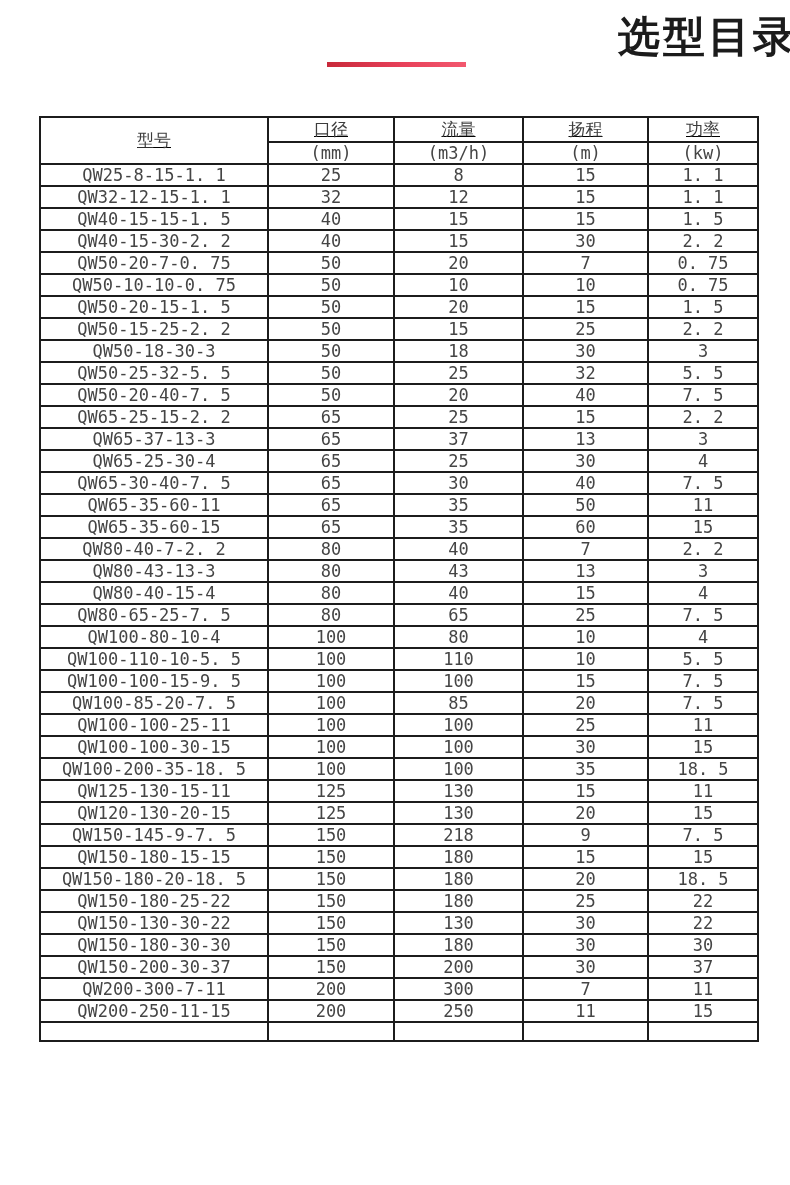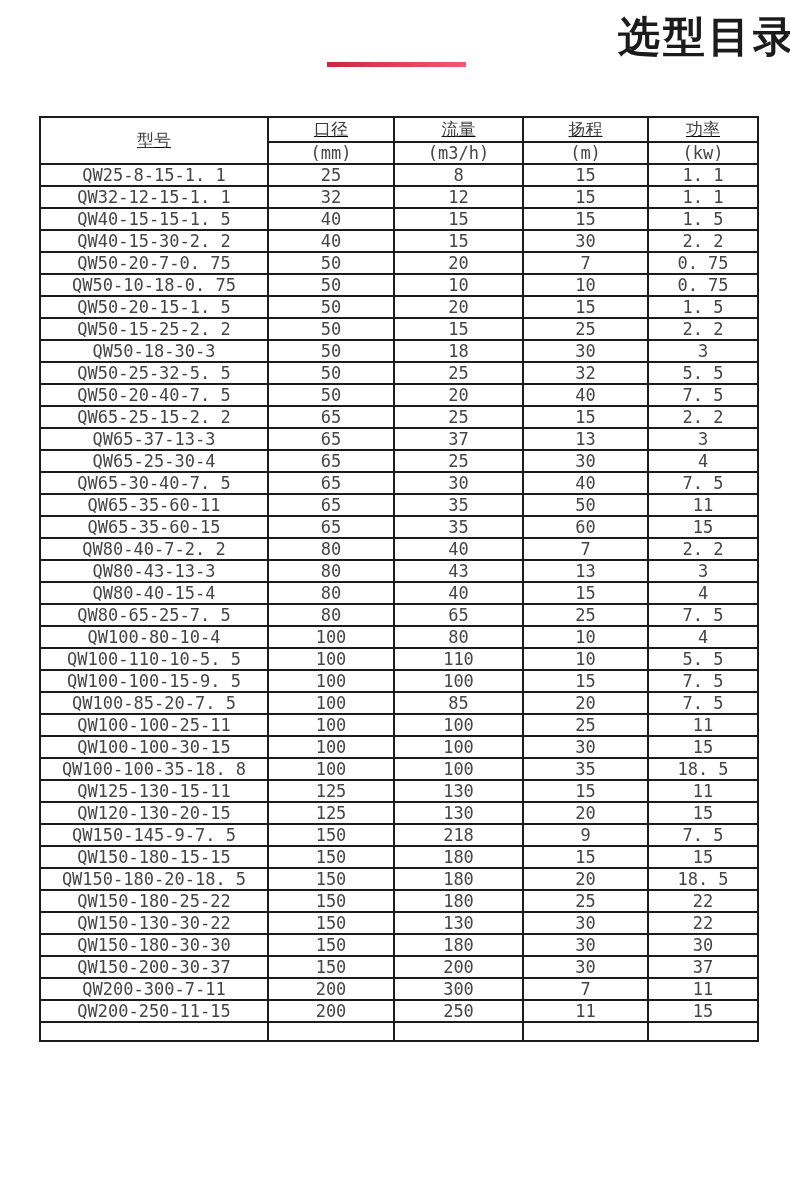--- a/index.html
+++ b/index.html
@@ -134,21 +134,21 @@
         <td>2. 2</td>
       </tr>
       <tr>
         <td>QW50-20-7-0. 75</td>
         <td>50</td>
         <td>20</td>
         <td>7</td>
         <td>0. 75</td>
       </tr>
       <tr>
-        <td>QW50-10-18-0. 75</td>
+        <td>QW50-10-10-0. 75</td>
         <td>50</td>
         <td>10</td>
         <td>10</td>
         <td>0. 75</td>
       </tr>
       <tr>
         <td>QW50-20-15-1. 5</td>
         <td>50</td>
         <td>20</td>
         <td>15</td>
@@ -288,21 +288,21 @@
         <td>11</td>
       </tr>
       <tr>
         <td>QW100-100-30-15</td>
         <td>100</td>
         <td>100</td>
         <td>30</td>
         <td>15</td>
       </tr>
       <tr>
-        <td>QW100-100-35-18. 8</td>
+        <td>QW100-200-35-18. 5</td>
         <td>100</td>
         <td>100</td>
         <td>35</td>
         <td>18. 5</td>
       </tr>
       <tr>
         <td>QW125-130-15-11</td>
         <td>125</td>
         <td>130</td>
         <td>15</td>

